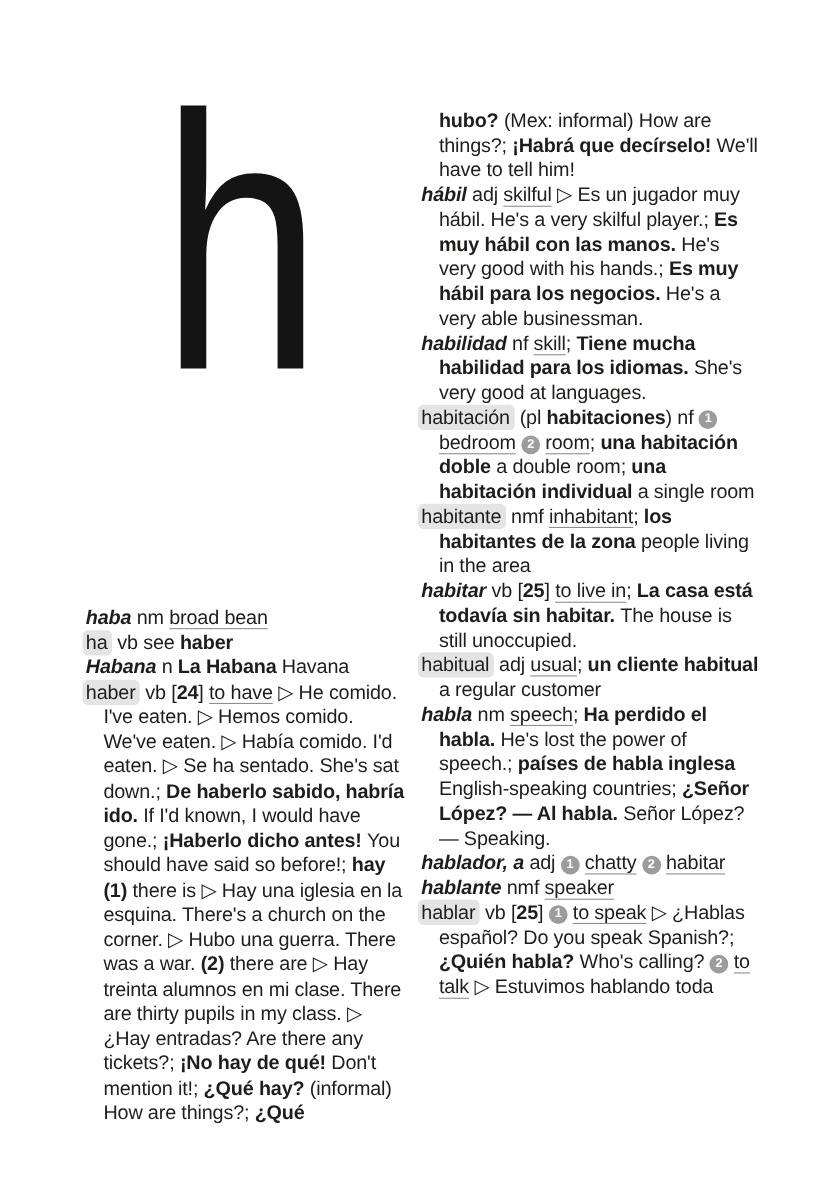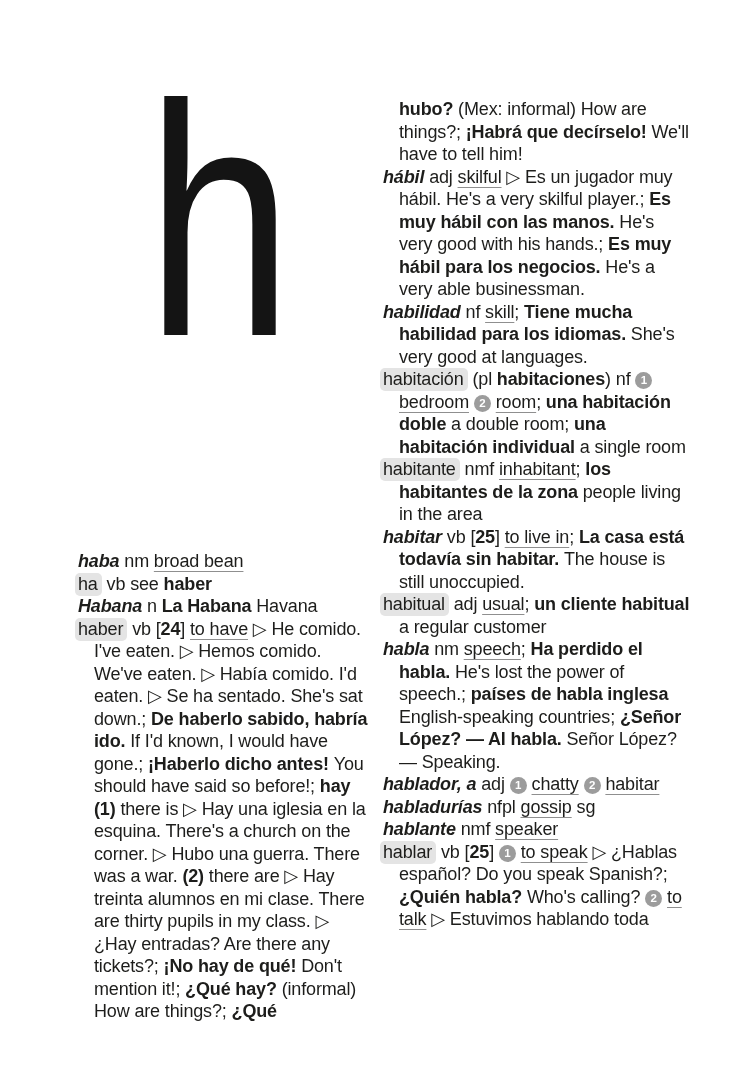--- a/index.html
+++ b/index.html
@@ -76,18 +76,17 @@
   <div class="col col-right">
       <p class="entry cont"><span class="run-b">hubo? </span><span class="run-i">(Mex: informal) </span><span class="run-n">How are things?; </span><span class="run-b">¡Habrá que decírselo! </span><span class="run-n">We'll have to tell him!</span></p>
       <p class="entry"><span class="run-h">hábil</span><span class="run-n"> </span><span class="run-i">adj </span><span class="run-u">skilful</span><span class="run-n"> ▷ </span><span class="run-i">Es un jugador muy hábil.</span><span class="run-n"> He's a very skilful player.; </span><span class="run-b">Es muy hábil con las manos. </span><span class="run-n">He's very good with his hands.; </span><span class="run-b">Es muy hábil para los negocios. </span><span class="run-n">He's a very able businessman.</span></p>
       <p class="entry"><span class="run-h">habilidad</span><span class="run-n"> </span><span class="run-i">nf </span><span class="run-u">skill</span><span class="run-n">; </span><span class="run-b">Tiene mucha habilidad para los idiomas. </span><span class="run-n">She's very good at languages.</span></p>
       <p class="entry"><span class="run-H">habitación</span><span class="run-n"> (</span><span class="run-i">pl </span><span class="run-b">habitaciones</span><span class="run-n">) </span><span class="run-i">nf</span><span class="run-n"> </span><span class="run-c">1</span><span class="run-n"> </span><span class="run-u">bedroom</span><span class="run-n"> </span><span class="run-c">2</span><span class="run-n"> </span><span class="run-u">room</span><span class="run-n">; </span><span class="run-b">una habitación doble </span><span class="run-n">a double room; </span><span class="run-b">una habitación individual </span><span class="run-n">a single room</span></p>
       <p class="entry"><span class="run-H">habitante</span><span class="run-n"> </span><span class="run-i">nmf </span><span class="run-u">inhabitant</span><span class="run-n">; </span><span class="run-b">los habitantes de la zona </span><span class="run-n">people living in the area</span></p>
       <p class="entry"><span class="run-h">habitar</span><span class="run-n"> </span><span class="run-i">vb </span><span class="run-n">[</span><span class="run-b">25</span><span class="run-n">] </span><span class="run-u">to live in</span><span class="run-n">; </span><span class="run-b">La casa está todavía sin habitar. </span><span class="run-n">The house is still unoccupied.</span></p>
       <p class="entry"><span class="run-H">habitual</span><span class="run-n"> </span><span class="run-i">adj </span><span class="run-u">usual</span><span class="run-n">; </span><span class="run-b">un cliente habitual </span><span class="run-n">a regular customer</span></p>
       <p class="entry"><span class="run-h">habla</span><span class="run-n"> </span><span class="run-i">nm </span><span class="run-u">speech</span><span class="run-n">; </span><span class="run-b">Ha perdido el habla. </span><span class="run-n">He's lost the power of speech.; </span><span class="run-b">países de habla inglesa </span><span class="run-n">English-speaking countries; </span><span class="run-b">¿Señor López? — Al habla. </span><span class="run-n">Señor López? — Speaking.</span></p>
       <p class="entry"><span class="run-h">hablador, a</span><span class="run-n"> </span><span class="run-i">adj </span><span class="run-c">1</span><span class="run-n"> </span><span class="run-u">chatty</span><span class="run-n"> </span><span class="run-c">2</span><span class="run-n"> </span><span class="run-u">habitar</span></p>
-      <p class="entry"><span class="run-h">habladurías</span><span class="run-n"> </span><span class="run-i">nfpl </span><span class="run-u">gossip</span><span class="run-n"> </span><span class="run-i">sg</span></p>
       <p class="entry"><span class="run-h">hablante</span><span class="run-n"> </span><span class="run-i">nmf </span><span class="run-u">speaker</span></p>
       <p class="entry"><span class="run-H">hablar</span><span class="run-n"> </span><span class="run-i">vb </span><span class="run-n">[</span><span class="run-b">25</span><span class="run-n">] </span><span class="run-c">1</span><span class="run-n"> </span><span class="run-u">to speak</span><span class="run-n"> ▷ </span><span class="run-i">¿Hablas español?</span><span class="run-n"> Do you speak Spanish?; </span><span class="run-b">¿Quién habla? </span><span class="run-n">Who's calling? </span><span class="run-c">2</span><span class="run-n"> </span><span class="run-u">to talk</span><span class="run-n"> ▷ </span><span class="run-i">Estuvimos hablando toda</span></p>
     </div>
 
 </div>
 
 </body></html>

